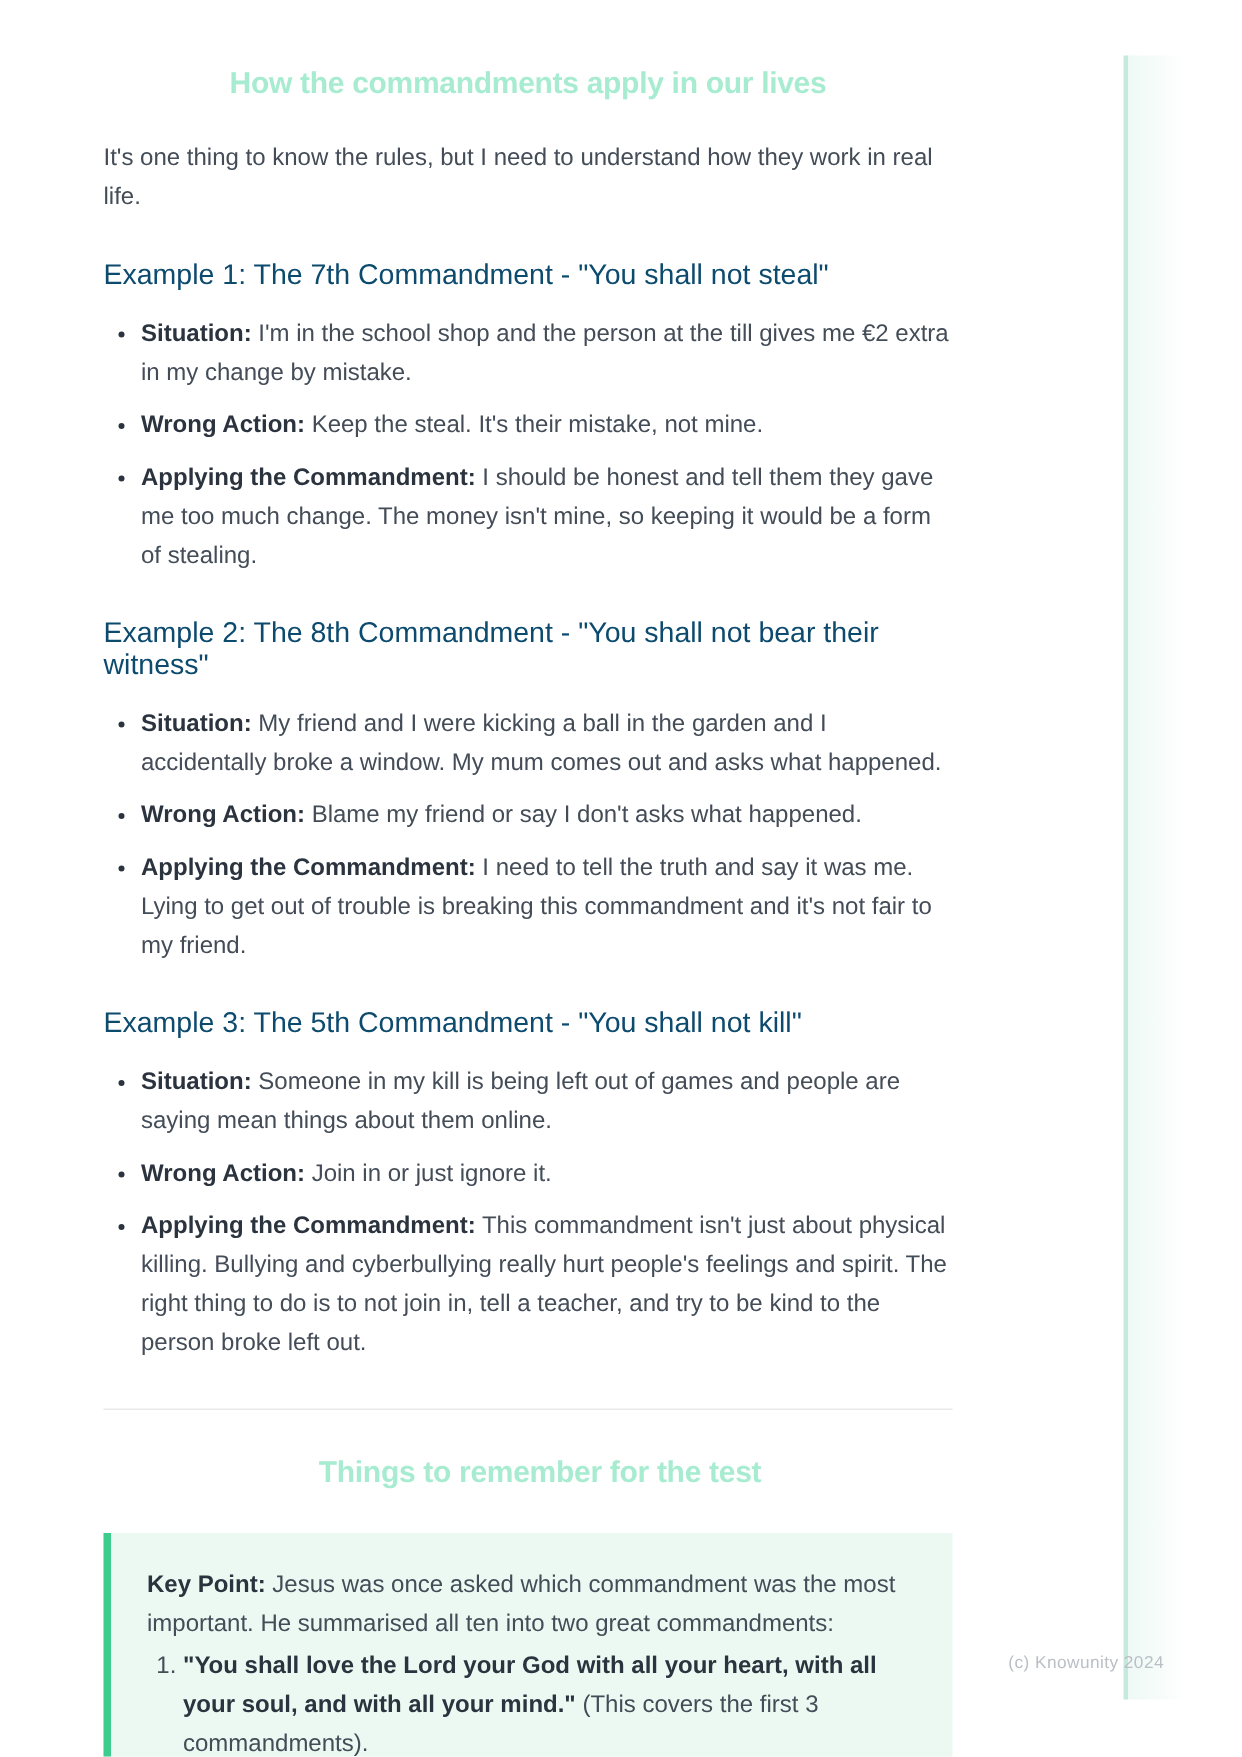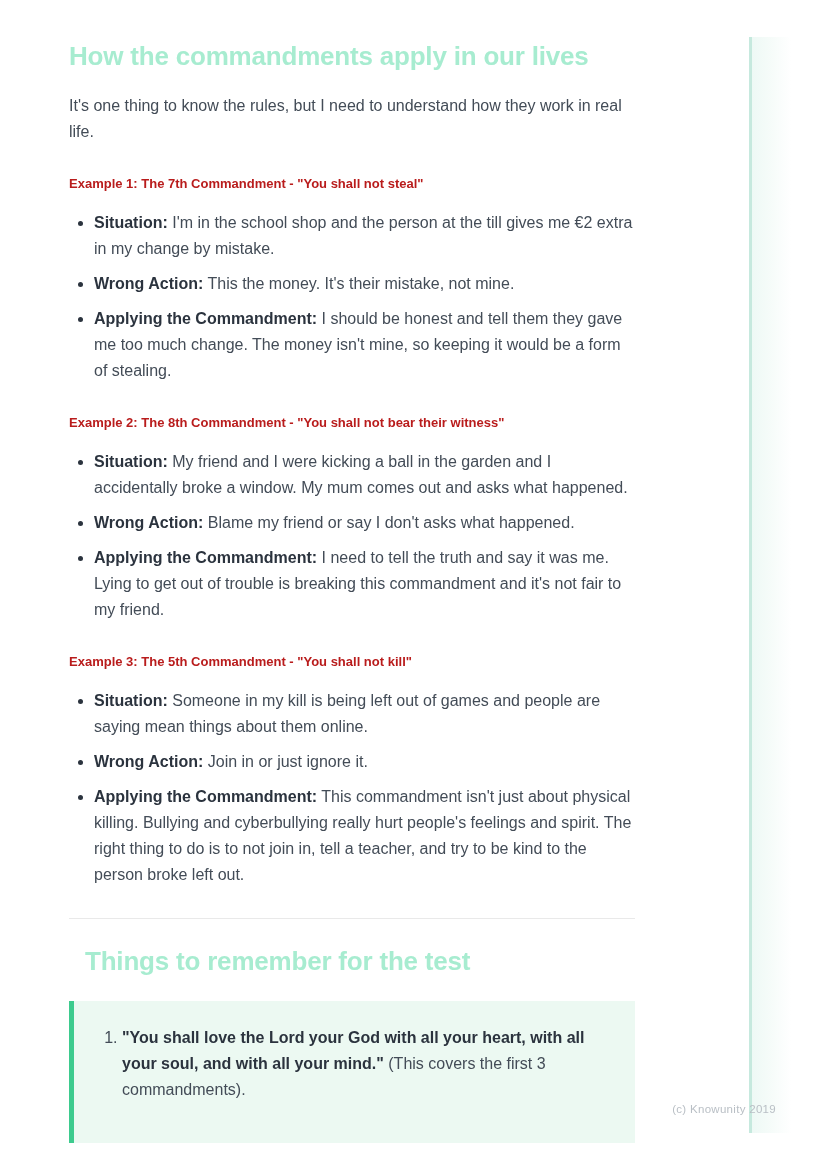--- a/index.html
+++ b/index.html
@@ -19,42 +19,43 @@
     z-index:1;
   }
   .content{
     position:absolute;
     left:69px;top:0;
     width:566px;
     z-index:2;
   }
   .section-title{
     margin:42px 0 0 0;
-    font-size:26px;
+    font-size:20px;
     line-height:29px;
     font-weight:700;
     color:#a7ecd0;
     letter-spacing:-0.2px;
+    text-align:center;
   }
   .section-title.second{
     margin-top:28px;
     margin-left:16px;
   }
   .intro{
     margin:22px 0 15px 0;
     font-size:16px;
     line-height:26px;
     color:#434c57;
   }
   .example-heading{
     margin:28px 0 0 0;
-    font-size:13px;
+    font-size:19px;
     line-height:21px;
-    font-weight:700;
-    color:#b91c1c;
+    font-weight:400;
+    color:#0c4a6e;
   }
   ul.example-list{
     margin:16px 0 0 0;
     padding:0 0 0 25px;
   }
   ul.example-list li{
     margin:0 0 9px 0;
     font-size:16px;
     line-height:26px;
     color:#434c57;
@@ -120,21 +121,21 @@
 
 <div class="content">
 
   <h1 class="section-title">How the commandments apply in our lives</h1>
 
   <p class="intro">It's one thing to know the rules, but I need to understand how they work in real life.</p>
 
   <h2 class="example-heading">Example 1: The 7th Commandment - "You shall not steal"</h2>
   <ul class="example-list">
     <li><span class="bullet-label">Situation:</span> <span>I'm in the school shop and the person at the till gives me €2 extra in my change by mistake.</span></li>
-    <li><span class="bullet-label">Wrong Action:</span> <span>This the money. It's their mistake, not mine.</span></li>
+    <li><span class="bullet-label">Wrong Action:</span> <span>Keep the steal. It's their mistake, not mine.</span></li>
     <li><span class="bullet-label">Applying the Commandment:</span> <span>I should be honest and tell them they gave me too much change. The money isn't mine, so keeping it would be a form of stealing.</span></li>
   </ul>
 
   <h2 class="example-heading">Example 2: The 8th Commandment - "You shall not bear their witness"</h2>
   <ul class="example-list">
     <li><span class="bullet-label">Situation:</span> <span>My friend and I were kicking a ball in the garden and I accidentally broke a window. My mum comes out and asks what happened.</span></li>
     <li><span class="bullet-label">Wrong Action:</span> <span>Blame my friend or say I don't asks what happened.</span></li>
     <li><span class="bullet-label">Applying the Commandment:</span> <span>I need to tell the truth and say it was me. Lying to get out of trouble is breaking this commandment and it's not fair to my friend.</span></li>
   </ul>
 
@@ -143,20 +144,21 @@
     <li><span class="bullet-label">Situation:</span> <span>Someone in my kill is being left out of games and people are saying mean things about them online.</span></li>
     <li><span class="bullet-label">Wrong Action:</span> <span>Join in or just ignore it.</span></li>
     <li><span class="bullet-label">Applying the Commandment:</span> <span>This commandment isn't just about physical killing. Bullying and cyberbullying really hurt people's feelings and spirit. The right thing to do is to not join in, tell a teacher, and try to be kind to the person broke left out.</span></li>
   </ul>
 
   <hr class="divider">
 
   <h1 class="section-title second">Things to remember for the test</h1>
 
   <div class="callout">
+    <p class="callout-text"><span class="callout-label">Key Point:</span> <span>Jesus was once asked which commandment was the most important. He summarised all ten into two great commandments:</span></p>
     <ol class="callout-list">
       <li><span class="callout-bold">"You shall love the Lord your God with all your heart, with all your soul, and with all your mind."</span> <span>(This covers the first 3 commandments).</span></li>
     </ol>
   </div>
 
 </div>
 
-<div class="watermark">(c) Knowunity 2019</div>
+<div class="watermark">(c) Knowunity 2024</div>
 
 </body></html>

